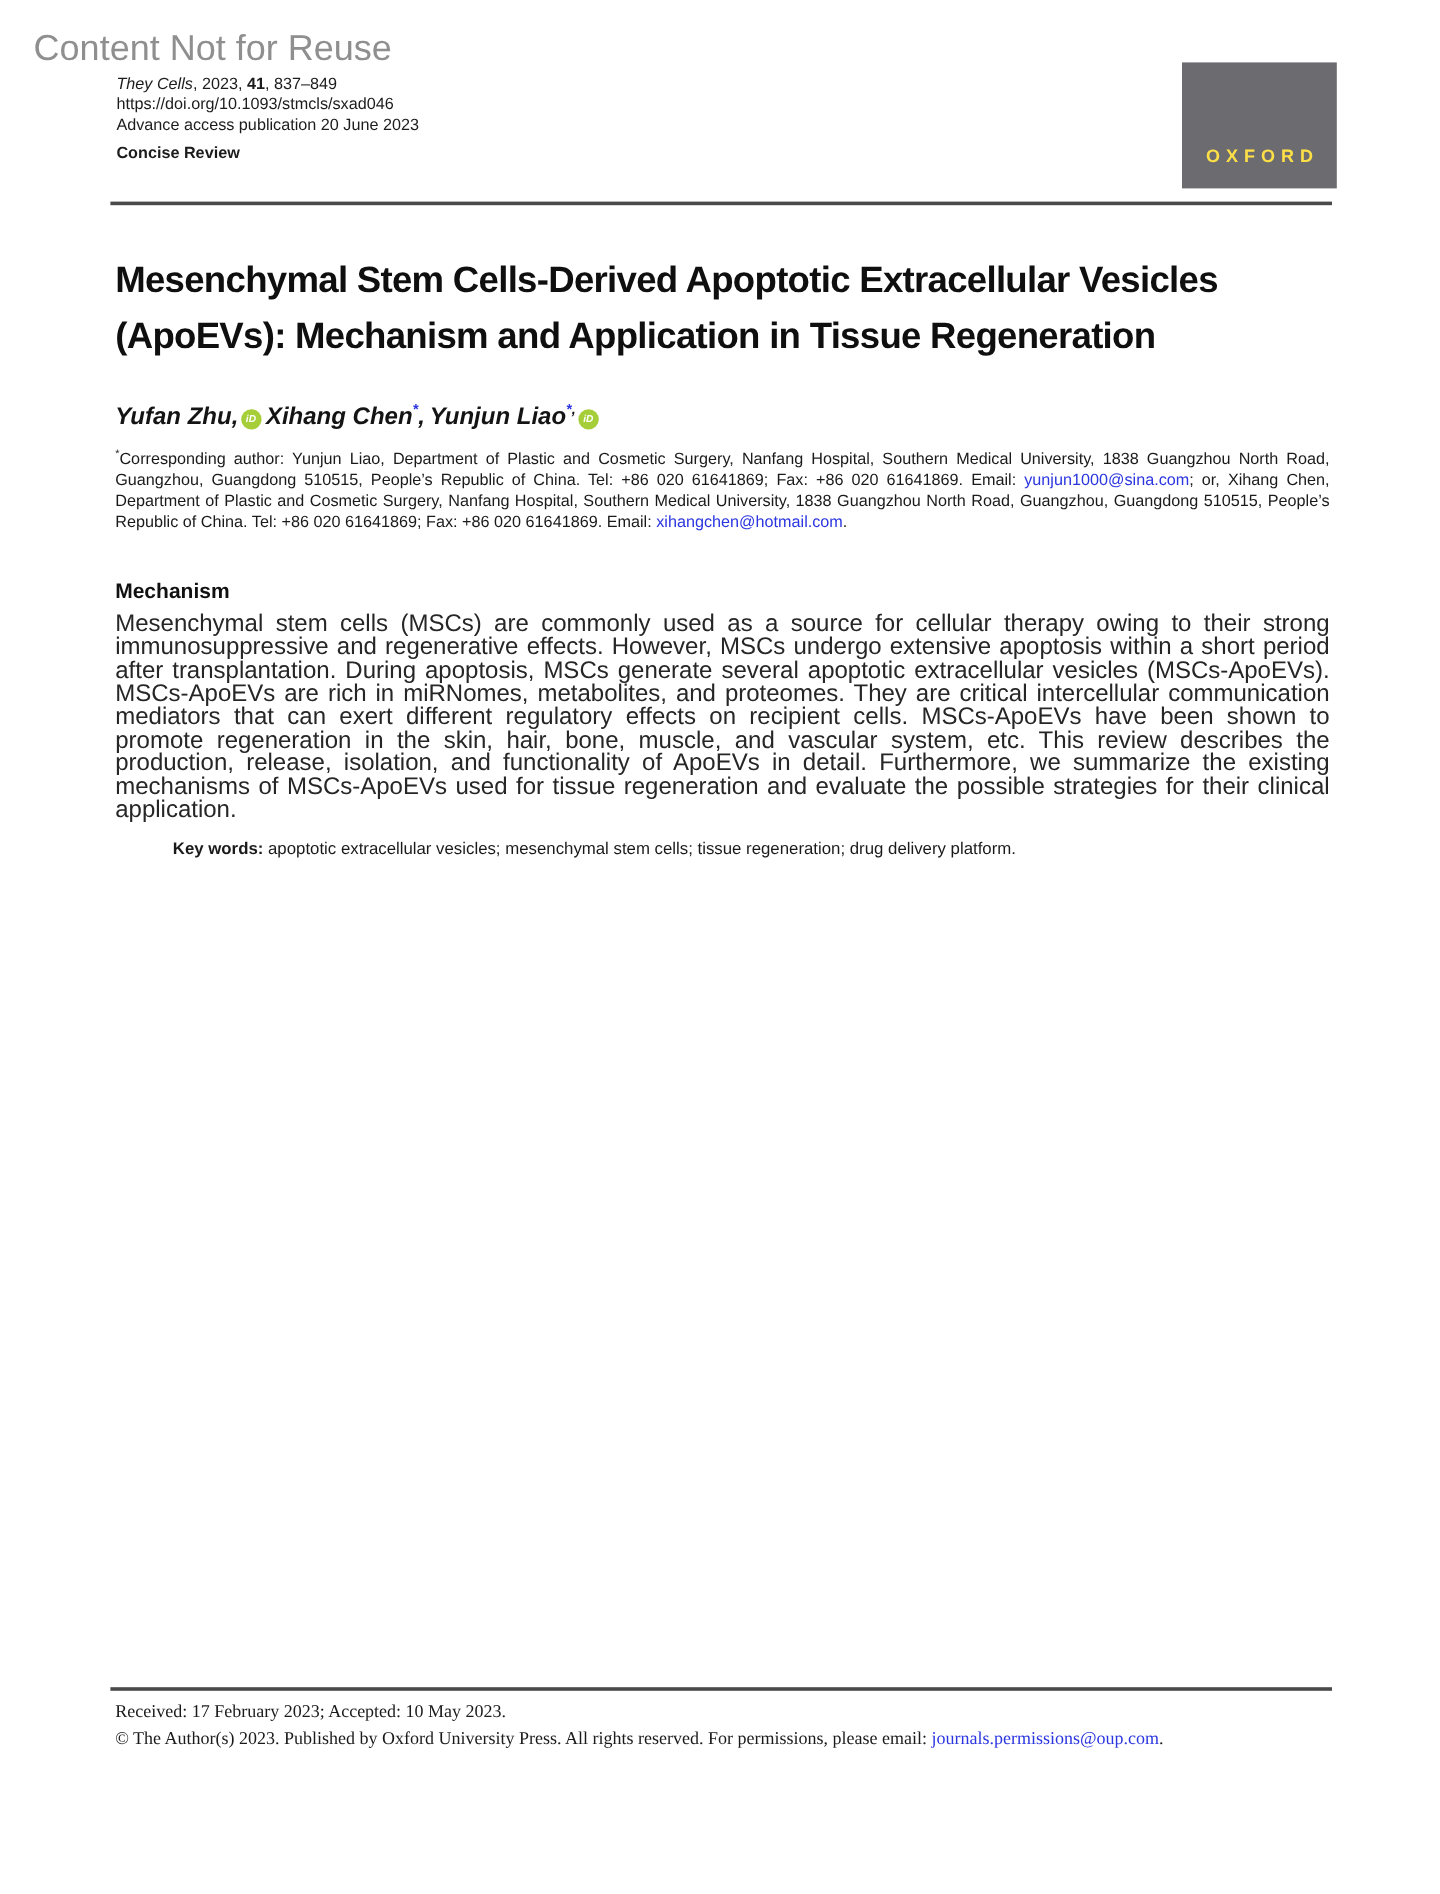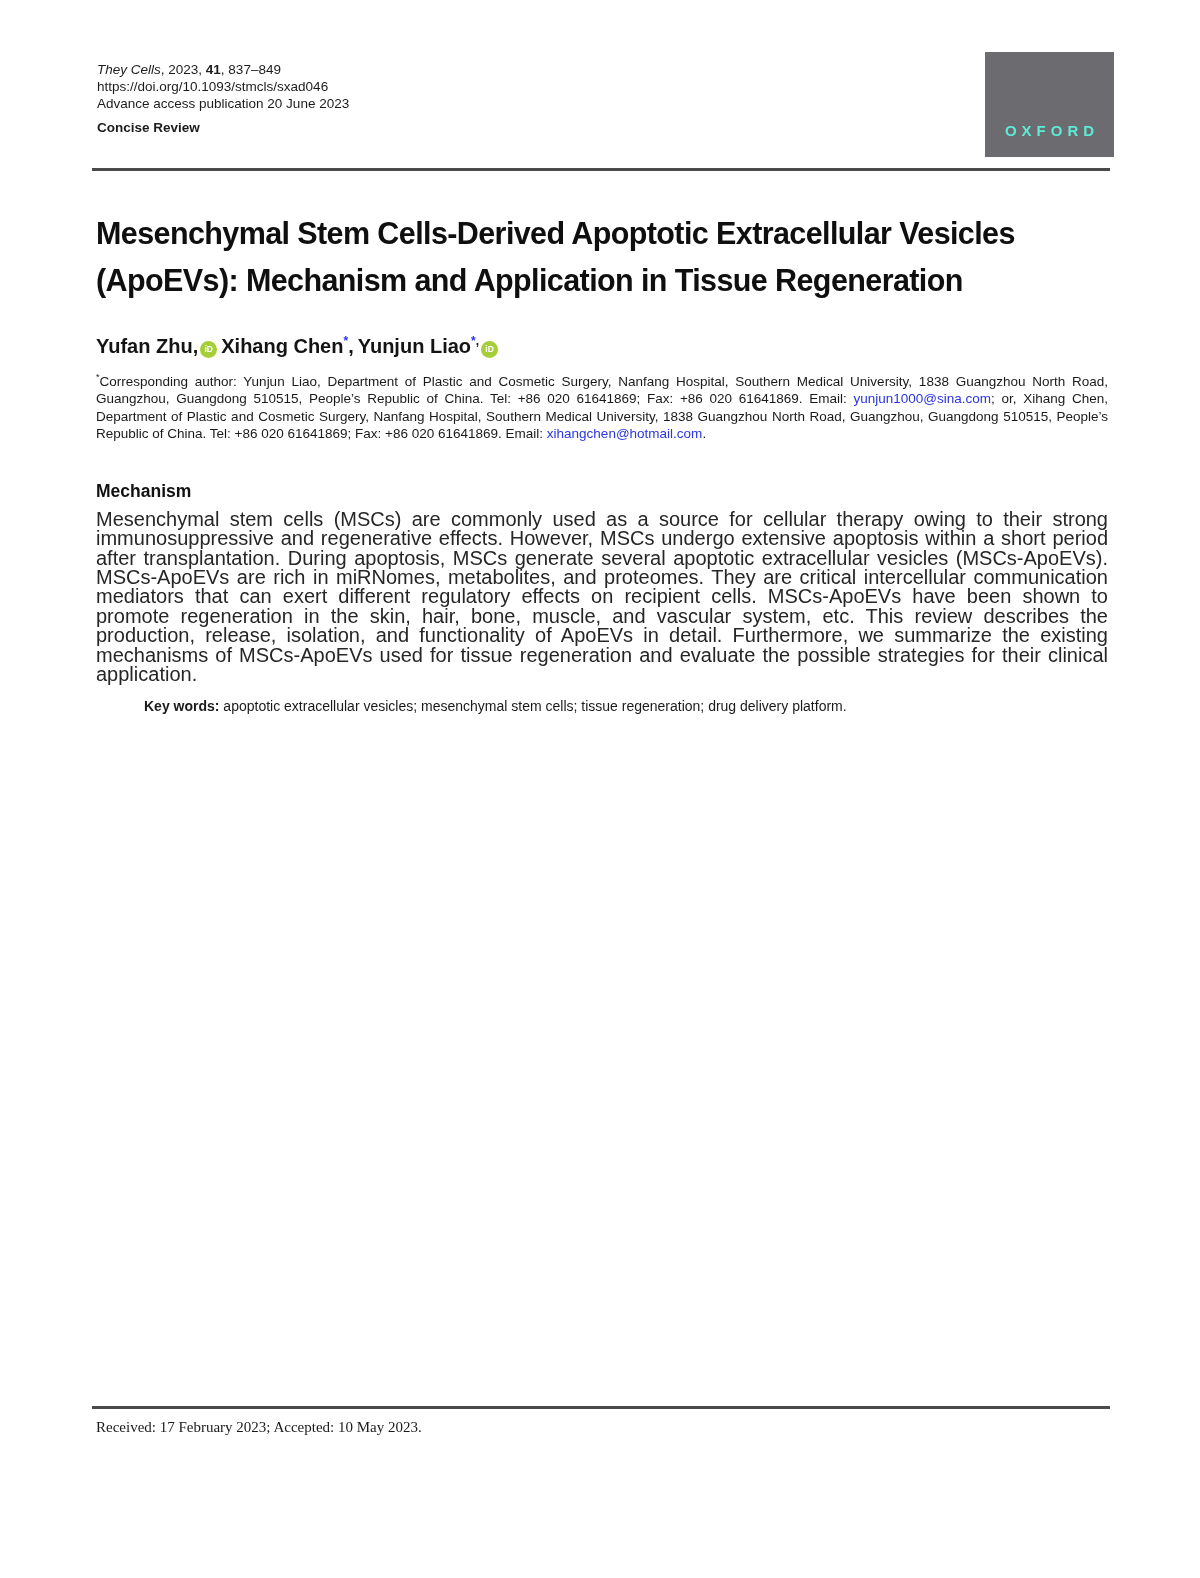--- a/index.html
+++ b/index.html
@@ -22,32 +22,32 @@
   .journal-meta{
     position:absolute;left:97px;top:61px;font-size:13.5px;line-height:17px;color:#1c1c1c;
   }
   .journal-meta .doi{cursor:pointer;}
   .journal-meta .article-type{font-weight:700;margin-top:7px;}
   .oxford-box{
     position:absolute;left:985px;top:52px;width:129px;height:105px;
     background:var(--logo-gray);display:flex;align-items:flex-end;justify-content:center;
   }
   .oxford-text{
-    color:#5eead4;font-size:15px;font-weight:700;letter-spacing:5px;
+    color:#fde047;font-size:15px;font-weight:700;letter-spacing:5px;
     margin-bottom:18px;margin-left:5px;
   }
   .rule-top{
     position:absolute;left:92px;top:168px;width:1018px;height:3px;background:var(--rule-gray);
   }
   .main{position:absolute;left:96px;top:210px;width:1012px;}
   .title{
     font-size:30.5px;line-height:47px;font-weight:700;letter-spacing:-0.6px;
     color:#0f0f0f;margin:0 0 13px 0;
   }
-  .authors{font-size:20px;font-weight:700;color:#141414;margin:0 0 10px 0;line-height:26px;}
+  .authors{font-size:20px;font-weight:700;color:#141414;margin:0 0 10px 0;line-height:26px;font-style:italic;}
   .author{margin-right:4px;}
   .ast{color:var(--link-blue);font-size:12px;font-weight:700;}
   .sup-comma{font-size:12px;}
   .orcid{
     display:inline-flex;width:17px;height:17px;border-radius:50%;
     background:var(--orcid-green);color:#ffffff;align-items:center;justify-content:center;
     vertical-align:1px;margin-left:2px;cursor:pointer;margin-top:24px;
   }
   .orcid-letter{font-size:8.5px;font-weight:700;line-height:1;}
   .affiliation{font-size:15px;line-height:20px;margin:0 0 9px 0;color:#161616;}
@@ -66,20 +66,21 @@
   }
   .rule-footer{height:3px;background:var(--rule-gray);margin-bottom:9px;}
   .received{margin:0 0 3px 4px;line-height:19px;}
   .copyright{margin-left:4px;line-height:19px;}
 </style>
 </head>
 <body>
 
 <div class="page">
 
+  <div class="watermark">Content Not for Reuse</div>
 
   <div class="journal-meta">
     <div class="citation"><i>They Cells</i><span>, 2023, </span><b>41</b><span>, 837–849</span></div>
     <div class="doi">https://doi.org/10.1093/stmcls/sxad046</div>
     <div class="advance">Advance access publication 20 June 2023</div>
     <div class="article-type">Concise Review</div>
   </div>
 
   <div class="oxford-box">
     <span class="oxford-text">OXFORD</span>
@@ -104,15 +105,16 @@
 
     <p class="abstract-body">Mesenchymal stem cells (MSCs) are commonly used as a source for cellular therapy owing to their strong immunosuppressive and regenerative effects. However, MSCs undergo extensive apoptosis within a short period after transplantation. During apoptosis, MSCs generate several apoptotic extracellular vesicles (MSCs-ApoEVs). MSCs-ApoEVs are rich in miRNomes, metabolites, and proteomes. They are critical intercellular communication mediators that can exert different regulatory effects on recipient cells. MSCs-ApoEVs have been shown to promote regeneration in the skin, hair, bone, muscle, and vascular system, etc. This review describes the production, release, isolation, and functionality of ApoEVs in detail. Furthermore, we summarize the existing mechanisms of MSCs-ApoEVs used for tissue regeneration and evaluate the possible strategies for their clinical application.</p>
 
     <p class="keywords"><b>Key words:</b> <span>apoptotic extracellular vesicles; mesenchymal stem cells; tissue regeneration; drug delivery platform.</span></p>
 
   </div>
 
   <div class="footer">
     <div class="rule-footer"></div>
     <div class="received">Received: 17 February 2023; Accepted: 10 May 2023.</div>
+    <div class="copyright"><span>© The Author(s) 2023. Published by Oxford University Press. All rights reserved. For permissions, please email: </span><a href="#" class="rich-link">journals.permissions@oup.com</a><span>.</span></div>
   </div>
 
 </div>
 
 </body></html>

